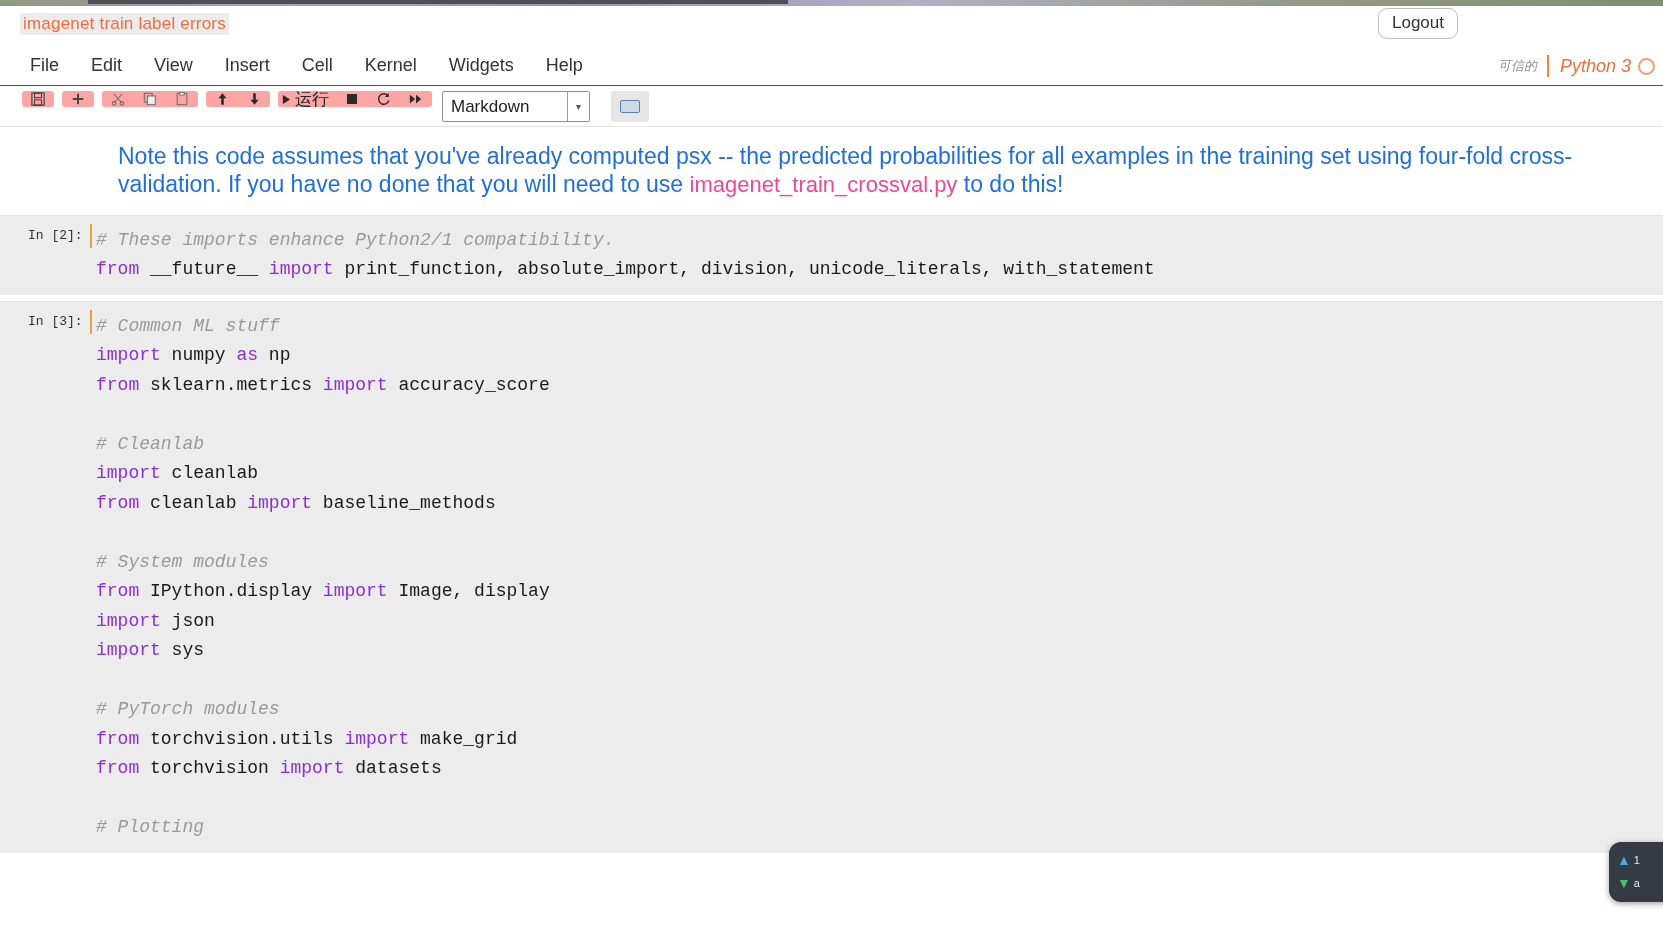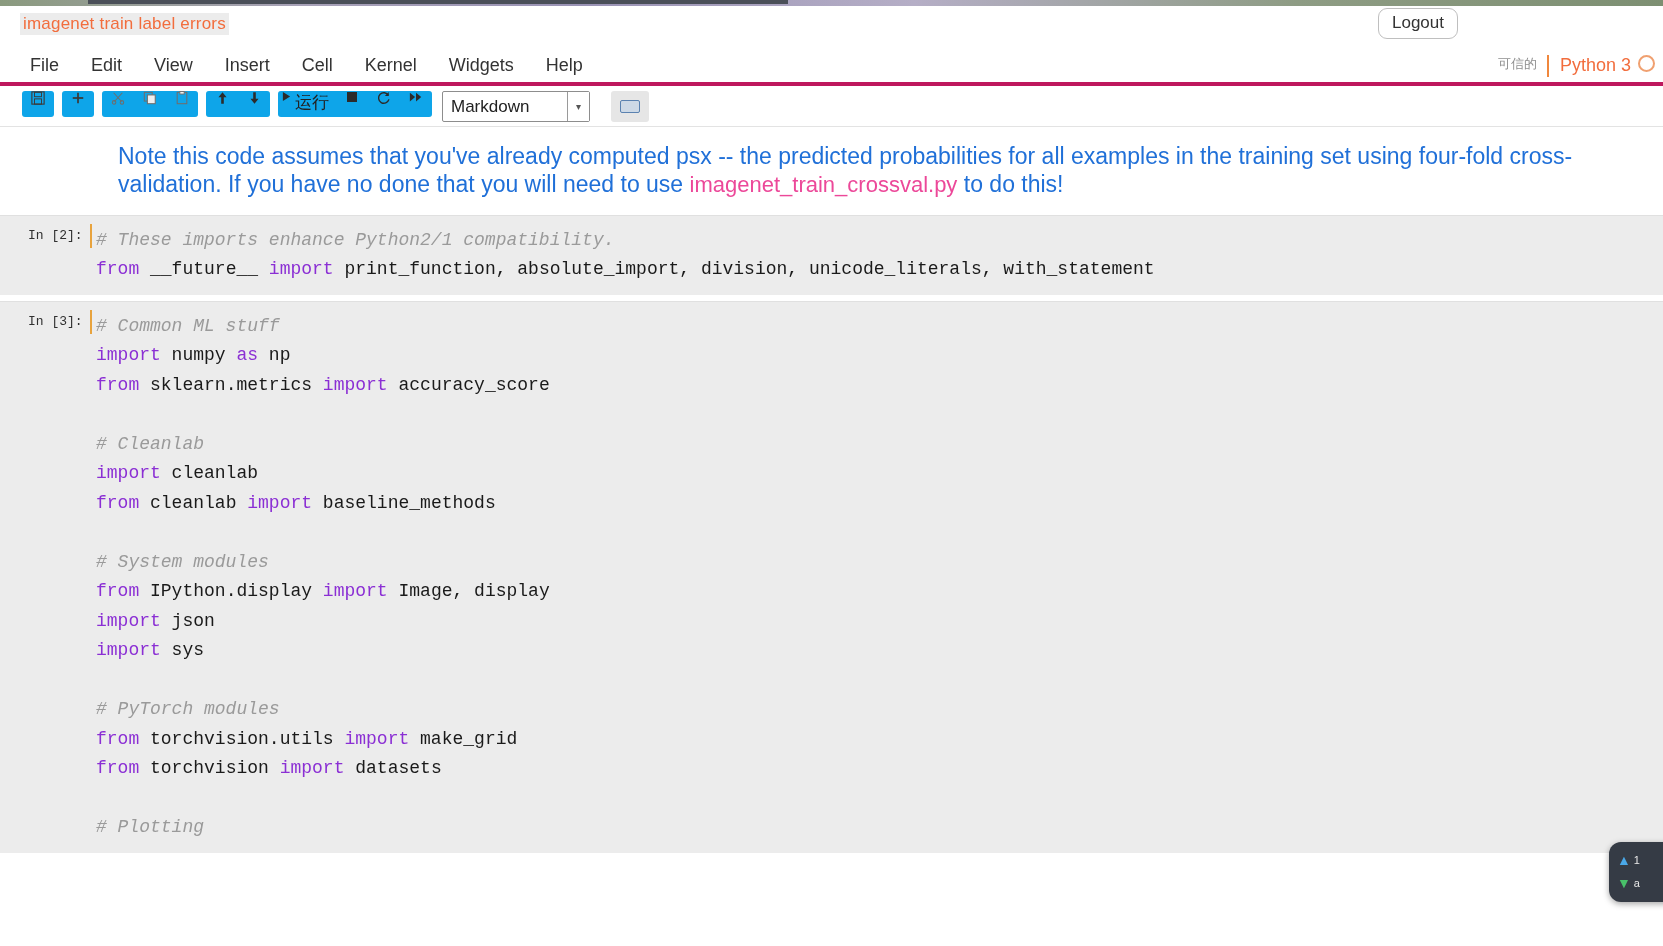--- a/index.html
+++ b/index.html
@@ -42,31 +42,31 @@
     padding: 5px 13px;
     font-size: 17px;
     color: #333;
     line-height: 1.1;
   }
 
   
   .menubar {
     position: absolute; top: 44px; left: 0; width: 1663px; height: 42px;
     background: #fff;
-    border-bottom: 4px solid #be185d;
+    border-bottom: 1px solid #be185d;
   }
   .menu-items { position: absolute; left: 14px; top: 9px; display: flex; }
   .menu-item {
     font-size: 18px; color: #333;
     padding: 2px 16px;
     white-space: nowrap;
   }
   .kernel-area {
     position: absolute; right: 8px; top: 11px;
-    display: flex; 
+    display: flex; align-items: center; font-style: italic;
   }
   .trusted { font-size: 13px; color: #8f8f8f; margin-right: 10px; }
   .kdiv { width: 2px; height: 22px; background: #f0873c; margin-right: 11px; }
   .kname { font-size: 18px; color: #f26d3d; margin-right: 7px; }
   .kcircle {
     width: 17px; height: 17px; border-radius: 50%;
     border: 2px solid #f0a070;
     background: #fff;
   }
 
@@ -78,24 +78,24 @@
   }
   .tb-inner { position: absolute; left: 22px; top: 4px; display: flex; align-items: flex-start; }
   .tb-group {
     display: flex;
     background: #e6e6e6;
     border-radius: 3px;
     margin-right: 8px;
     overflow: hidden;
   }
   .tb-btn {
-    width: 32px; height: 26px;
-    display: flex; align-items: flex-start; justify-content: center;
+    width: 32px; height: 16px;
+    display: flex; align-items: center; justify-content: center;
     font-size: 15px; color: #3b3b3b;
-    background: #0ea5e9;
+    background: #fca5a5;
   }
   .tb-btn.wide { width: auto; padding: 0 7px 0 4px; font-size: 15px; }
   .tb-sel {
     height: 31px;
     width: 148px;
     border: 1px solid #8d8d8d;
     background: #fff;
     border-radius: 2px;
     margin-right: 21px;
     margin-left: 2px;

